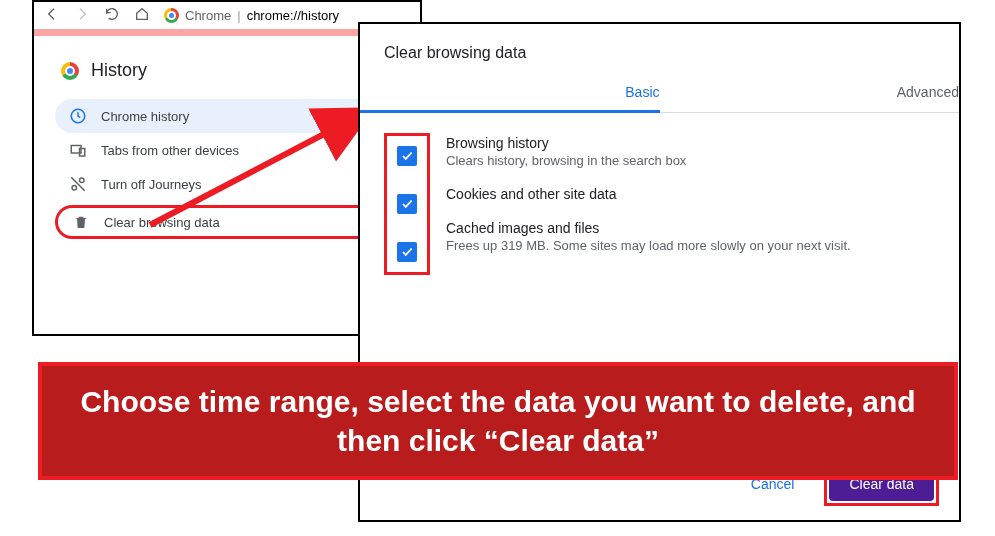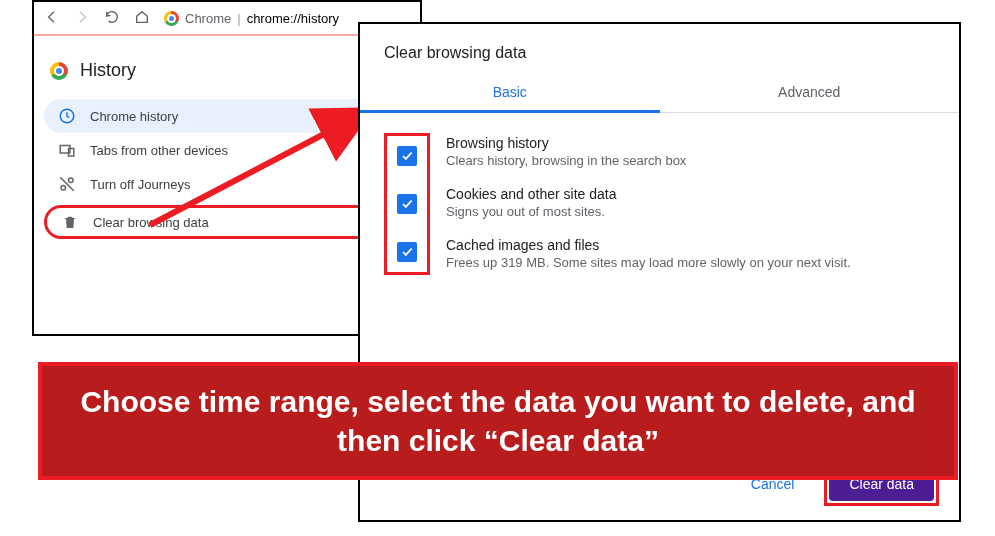--- a/index.html
+++ b/index.html
@@ -1,44 +1,44 @@
 <!DOCTYPE html>
 <html><head>
 <meta charset="utf-8">
 <style>
   * { box-sizing: border-box; margin: 0; padding: 0; font-family: Arial, sans-serif; }
   body { width: 995px; height: 536px; background: #fff; position: relative; overflow: hidden; }
 
   
   .history-window { position: absolute; left: 32px; top: 0; width: 390px; height: 336px; border: 2px solid #000; background: #fff; }
-  .toolbar { height: 34px; border-bottom: 2px solid #fca5a5; display: flex; align-items: center; padding: 0 10px; gap: 14px; color: #5f6368; font-size: 13px; text-align: center; }
+  .toolbar { height: 34px; border-bottom: 7px solid #fca5a5; display: flex; align-items: center; padding: 0 10px; gap: 14px; color: #5f6368; font-size: 13px; text-align: center; }
   .toolbar .nav-icons { display: flex; gap: 14px; align-items: center; }
   .toolbar svg { stroke: #5f6368; }
   .address { display: flex; align-items: center; gap: 6px; color: #5f6368; font-size: 13px; }
   .address .label-chrome { color: #5f6368; }
   .address .sep { color: #9aa0a6; }
   .address .path { color: #000000; }
 
-  .history-body { padding: 24px 14px 14px 10px; }
+  .history-body { padding: 24px 14px 14px 21px; }
   .history-title-row { display: flex; align-items: center; gap: 12px; margin-bottom: 18px; padding-left: 6px;}
   .history-title { font-size: 18px; color: #202124; font-weight: 500; }
 
   .menu-item { display: flex; align-items: center; gap: 14px; height: 34px; padding: 0 14px; font-size: 13px; color: #3c4043; border-radius: 18px; cursor: pointer; }
   .menu-item.active { background: #e8f0fe; color: #404040; }
   .menu-item .icon { width: 18px; height: 18px; display: flex; align-items: center; justify-content: center; }
   .menu-item.active .icon svg { stroke: #1a73e8; }
   .menu-item .external { margin-left: auto; }
 
   .highlight-red-item { border: 3px solid #ed1c24; margin-top: 4px; }
 
   
   .dialog-window { position: absolute; left: 358px; top: 22px; width: 603px; height: 500px; border: 2px solid #000; background: #fff; }
   .dialog-title { font-size: 16px; color: #202124; padding: 20px 24px 12px 24px; }
   .tabs { display: flex; border-bottom: 1px solid #dadce0; }
-  .tab { flex: 1; text-align: center; padding: 10px 0; font-size: 14px; color: #5f6368; cursor: pointer; }
+  .tab { flex: 1; text-align: right; padding: 10px 0; font-size: 14px; color: #5f6368; cursor: pointer; }
   .tab.active { color: #1a73e8; border-bottom: 3px solid #1a73e8; margin-bottom: -1px; }
 
   .dialog-body { padding: 20px 24px; }
   .time-row { display: flex; align-items: center; gap: 20px; margin-bottom: 20px; }
   .time-label { font-size: 13px; color: #5f6368; }
   .time-select { width: 280px; height: 36px; border: 1px solid #999; display: flex; align-items: center; justify-content: space-between; padding: 0 12px; font-size: 14px; color: #202124; cursor: pointer; border-radius: 2px;}
   .time-select-hl { border: 3px solid #ed1c24; padding: 2px; display: inline-block; }
 
   .options-area { display: flex; gap: 16px; }
   .checkbox-col { display: flex; flex-direction: column; gap: 28px; padding: 4px; }
@@ -185,21 +185,20 @@
             </div>
         </div>
       </div>
       <div class="opt-texts">
         <div class="opt-block">
           <div class="opt-title">Browsing history</div>
           <div class="opt-desc">Clears history, browsing in the search box</div>
         </div>
         <div class="opt-block">
           <div class="opt-title">Cookies and other site data</div>
-          <div class="opt-desc">Signs you out of most sites.</div>
         </div>
         <div class="opt-block">
           <div class="opt-title">Cached images and files</div>
           <div class="opt-desc">Frees up 319 MB. Some sites may load more slowly on your next visit.</div>
         </div>
       </div>
     </div>
   </div>
 
   <div class="dialog-actions">

